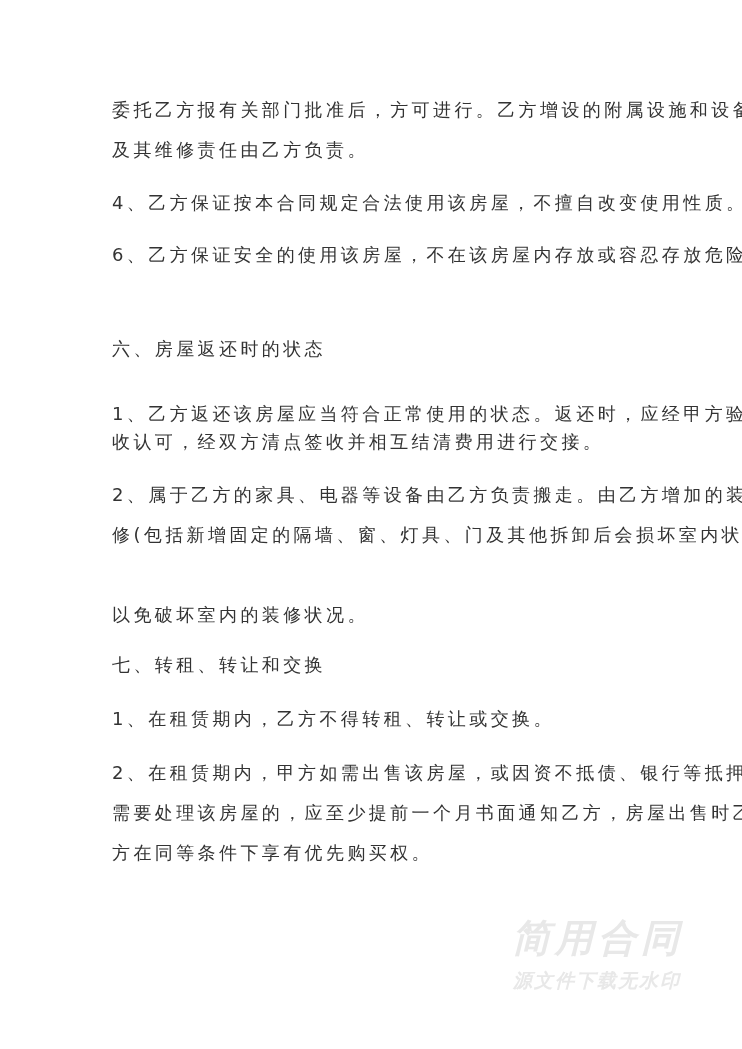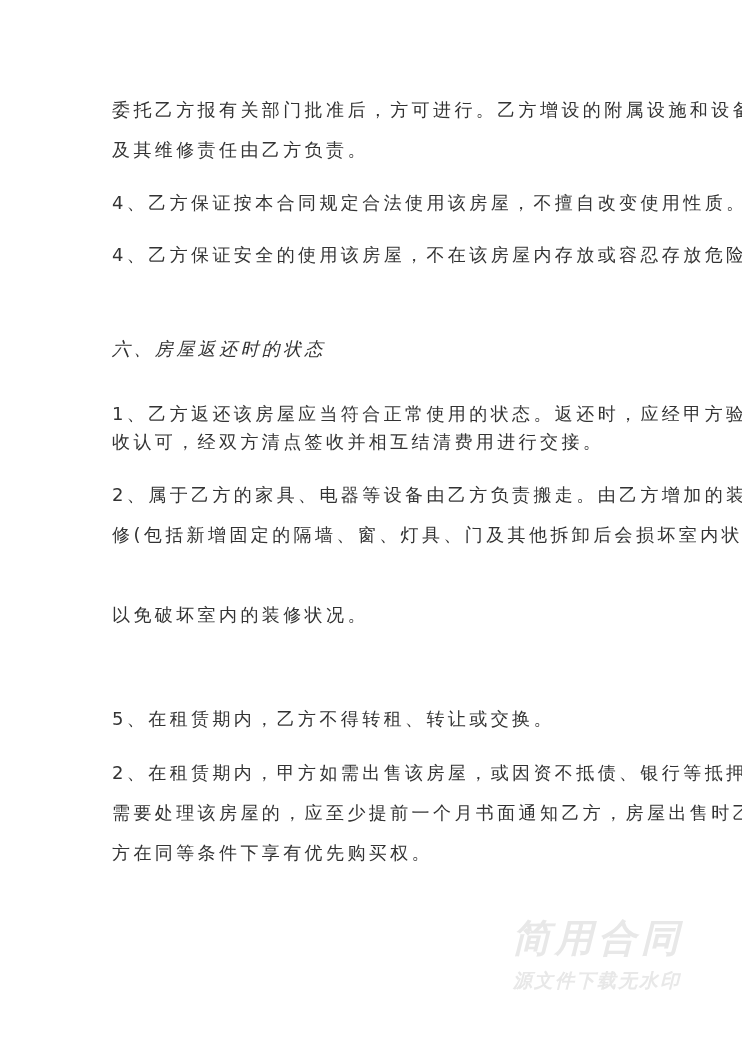--- a/index.html
+++ b/index.html
@@ -28,21 +28,20 @@
       width: 540px;
       height: 24px;
       line-height: 24px;
       font-size: 18px;
       letter-spacing: 3.4px;
       color: #333333;
       white-space: nowrap;
     }
     .heading {
       color: #333333;
-      font-style: italic;
     }
     .watermark {
       position: absolute;
       left: 510px;
       top: 918px;
       width: 190px;
       height: 72px;
     }
     .wm-title {
       position: absolute;
@@ -72,33 +71,34 @@
 </head>
 <body>
 
 <div class="page">
 
   <div class="line" style="top:98px">委托乙方报有关部门批准后，方可进行。乙方增设的附属设施和设备</div>
   <div class="line" style="top:138px">及其维修责任由乙方负责。</div>
 
   <div class="line" style="top:191px">4、乙方保证按本合同规定合法使用该房屋，不擅自改变使用性质。</div>
 
-  <div class="line" style="top:243px">4、乙方保证安全的使用该房屋，不在该房屋内存放或容忍存放危险</div>
+  <div class="line" style="top:243px">6、乙方保证安全的使用该房屋，不在该房屋内存放或容忍存放危险</div>
 
   <div class="line heading" style="top:337px">六、房屋返还时的状态</div>
 
   <div class="line" style="top:402px">1、乙方返还该房屋应当符合正常使用的状态。返还时，应经甲方验</div>
   <div class="line" style="top:430px">收认可，经双方清点签收并相互结清费用进行交接。</div>
 
   <div class="line" style="top:483px">2、属于乙方的家具、电器等设备由乙方负责搬走。由乙方增加的装</div>
   <div class="line" style="top:523px">修(包括新增固定的隔墙、窗、灯具、门及其他拆卸后会损坏室内状</div>
   <div class="line" style="top:603px">以免破坏室内的装修状况。</div>
 
+  <div class="line heading" style="top:653px">七、转租、转让和交换</div>
 
-  <div class="line" style="top:707px">5、在租赁期内，乙方不得转租、转让或交换。</div>
+  <div class="line" style="top:707px">1、在租赁期内，乙方不得转租、转让或交换。</div>
 
   <div class="line" style="top:761px">2、在租赁期内，甲方如需出售该房屋，或因资不抵债、银行等抵押</div>
   <div class="line" style="top:801px">需要处理该房屋的，应至少提前一个月书面通知乙方，房屋出售时乙</div>
   <div class="line" style="top:841px">方在同等条件下享有优先购买权。</div>
 
 
   <div class="watermark">
     <div class="wm-title">简用合同</div>
     <div class="wm-sub">源文件下载无水印</div>
   </div>

